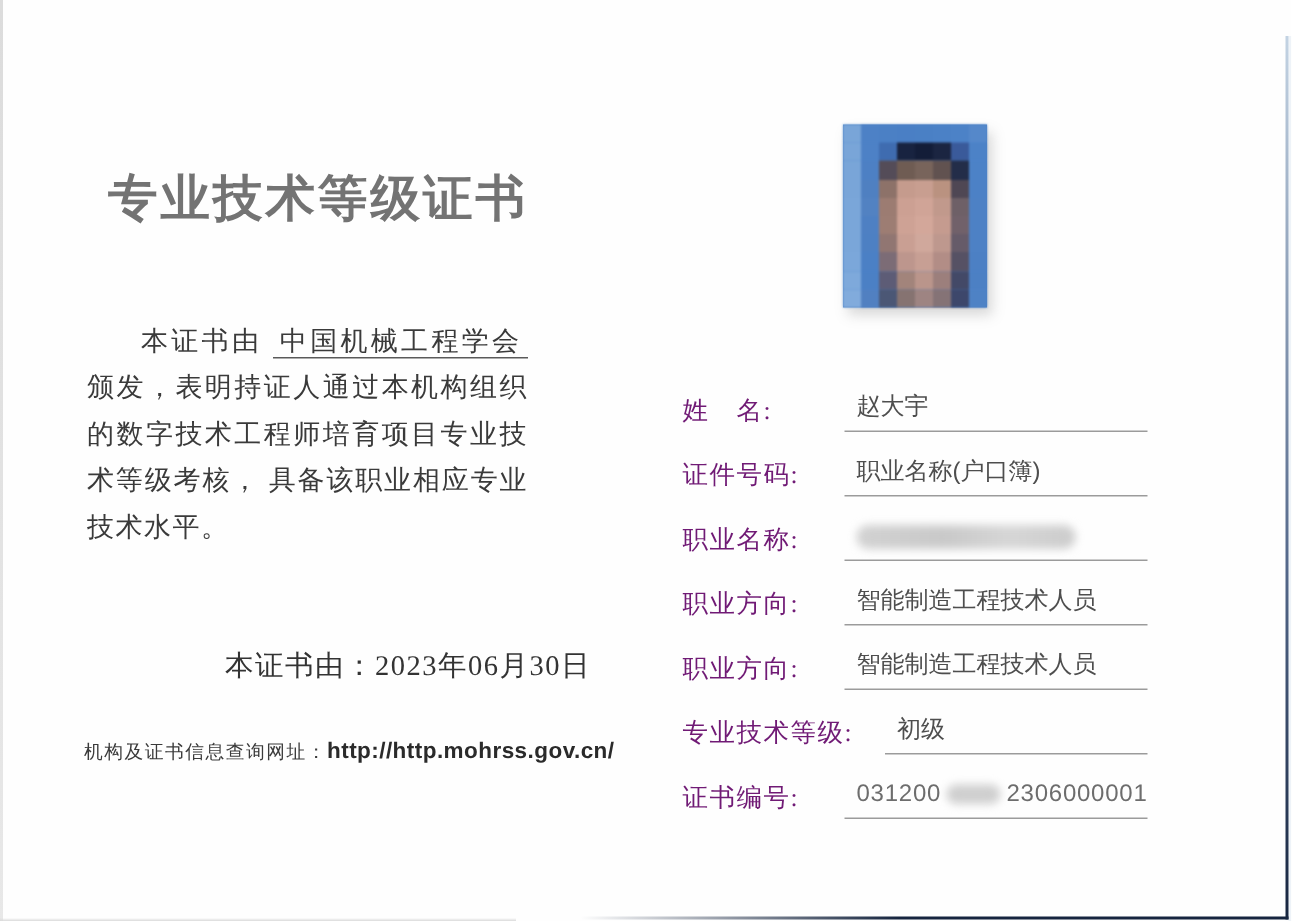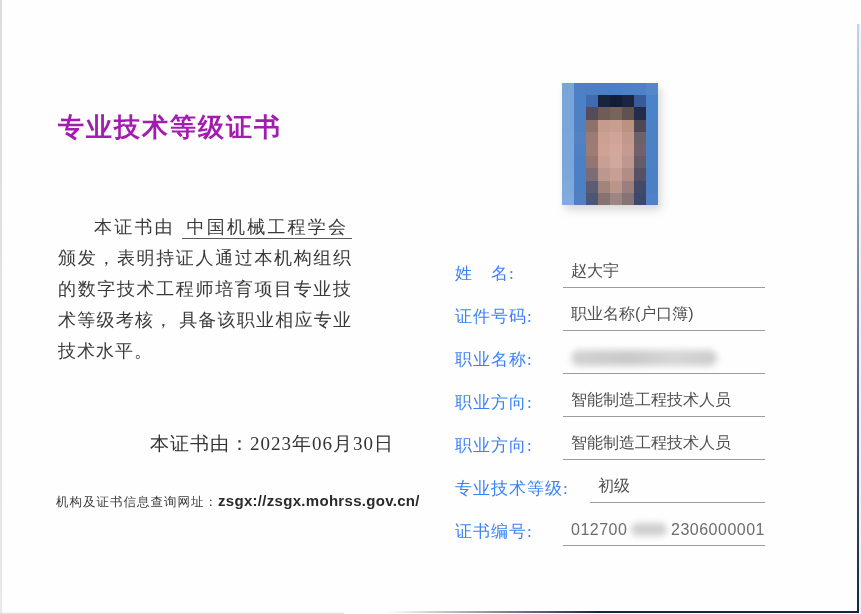--- a/index.html
+++ b/index.html
@@ -17,22 +17,22 @@
     background:linear-gradient(180deg,#c3d3e3 0%,#54688a 60%,#16253f 100%);}
   .edge-right-halo{position:absolute;right:0;top:24px;bottom:0;width:2px;background:#eef3f8;}
   .edge-bottom{position:absolute;left:45%;right:2px;bottom:1px;height:2px;
     background:linear-gradient(90deg,rgba(22,37,63,0),#16253f 45%);}
   .edge-bottom-left{position:absolute;left:0;right:60%;bottom:0;height:2px;
     background:linear-gradient(180deg,rgba(0,0,0,0),#dadada);}
 
   
   .title{
     position:absolute;left:58px;top:110px;width:294px;
-    text-align:left;font-size:26px;font-weight:700;
-    letter-spacing:2px;color:#a21caf;
+    text-align:right;font-size:33px;font-weight:700;
+    letter-spacing:2px;color:#737373;
   }
   .body-text{
     position:absolute;left:58px;top:194px;width:294px;
     font-size:18px;line-height:31px;letter-spacing:1px;
     color:#3a3a3a;text-align:justify;text-indent:36px;
   }
   .issuer{border-bottom:1px solid #5a5a5a;padding:0 5px 1px 5px;}
   .date-line{
     position:absolute;left:150px;top:431px;
     font-size:19px;color:#333333;letter-spacing:1px;
@@ -54,21 +54,21 @@
     display:grid;width:100%;height:100%;
     grid-template-columns:repeat(8,1fr);
     grid-template-rows:repeat(10,1fr);
     filter:blur(.6px);
   }
 
   
   .field{position:absolute;left:455px;width:312px;height:30px;}
   .flabel{
     position:absolute;left:0;top:4px;
-    font-size:17px;color:#3b82f6;letter-spacing:1px;white-space:nowrap;
+    font-size:17px;color:#701a75;letter-spacing:1px;white-space:nowrap;
   }
   .fbox{
     position:absolute;left:108px;top:0;width:202px;height:30px;
     border-bottom:1px solid #9b9b9b;
     box-sizing:border-box;display:flex;align-items:center;
     padding:0 0 2px 8px;
     font-family:"Liberation Sans","DejaVu Sans",sans-serif;
     font-size:16px;color:#4e4e4e;white-space:nowrap;
   }
   .field.short .fbox{left:135px;width:175px;}
@@ -84,21 +84,21 @@
 <body>
 
 <div class="card">
 
   <div class="title">专业技术等级证书</div>
 
   <p class="body-text"><span>本证书由 </span><span class="issuer">中国机械工程学会</span><span> 颁发，表明持证人通过本机构组织的数字技术工程师培育项目专业技术等级考核， 具备该职业相应专业技术水平。</span></p>
 
   <div class="date-line"><span>本证书由：</span><span>2023年06月30日</span></div>
 
-  <div class="url-line"><span class="url-label">机构及证书信息查询网址：</span><span class="url-text">zsgx://zsgx.mohrss.gov.cn/</span></div>
+  <div class="url-line"><span class="url-label">机构及证书信息查询网址：</span><span class="url-text">http://http.mohrss.gov.cn/</span></div>
 
   <div class="photo">
     <div class="photo-grid">
         <div style="background: rgb(121, 165, 216);"></div>
         <div style="background: rgb(77, 129, 198);"></div>
         <div style="background: rgb(75, 128, 197);"></div>
         <div style="background: rgb(74, 127, 197);"></div>
         <div style="background: rgb(74, 128, 197);"></div>
         <div style="background: rgb(75, 129, 198);"></div>
         <div style="background: rgb(76, 130, 199);"></div>
@@ -206,21 +206,21 @@
   </div>
 
   <div class="field short" style="top:473px">
     <span class="flabel">专业技术等级:</span>
     <span class="fbox">初级</span>
   </div>
 
   <div class="field" style="top:516px">
     <span class="flabel">证书编号:</span>
     <span class="fbox">
-        <span class="certnum">012700</span>
+        <span class="certnum">031200</span>
         <span class="blur-blob small"></span>
         <span class="certnum">2306000001</span>
       </span>
   </div>
 
   <div class="edge-left"></div>
   <div class="edge-right-halo"></div>
   <div class="edge-right"></div>
   <div class="edge-bottom"></div>
   <div class="edge-bottom-left"></div>

